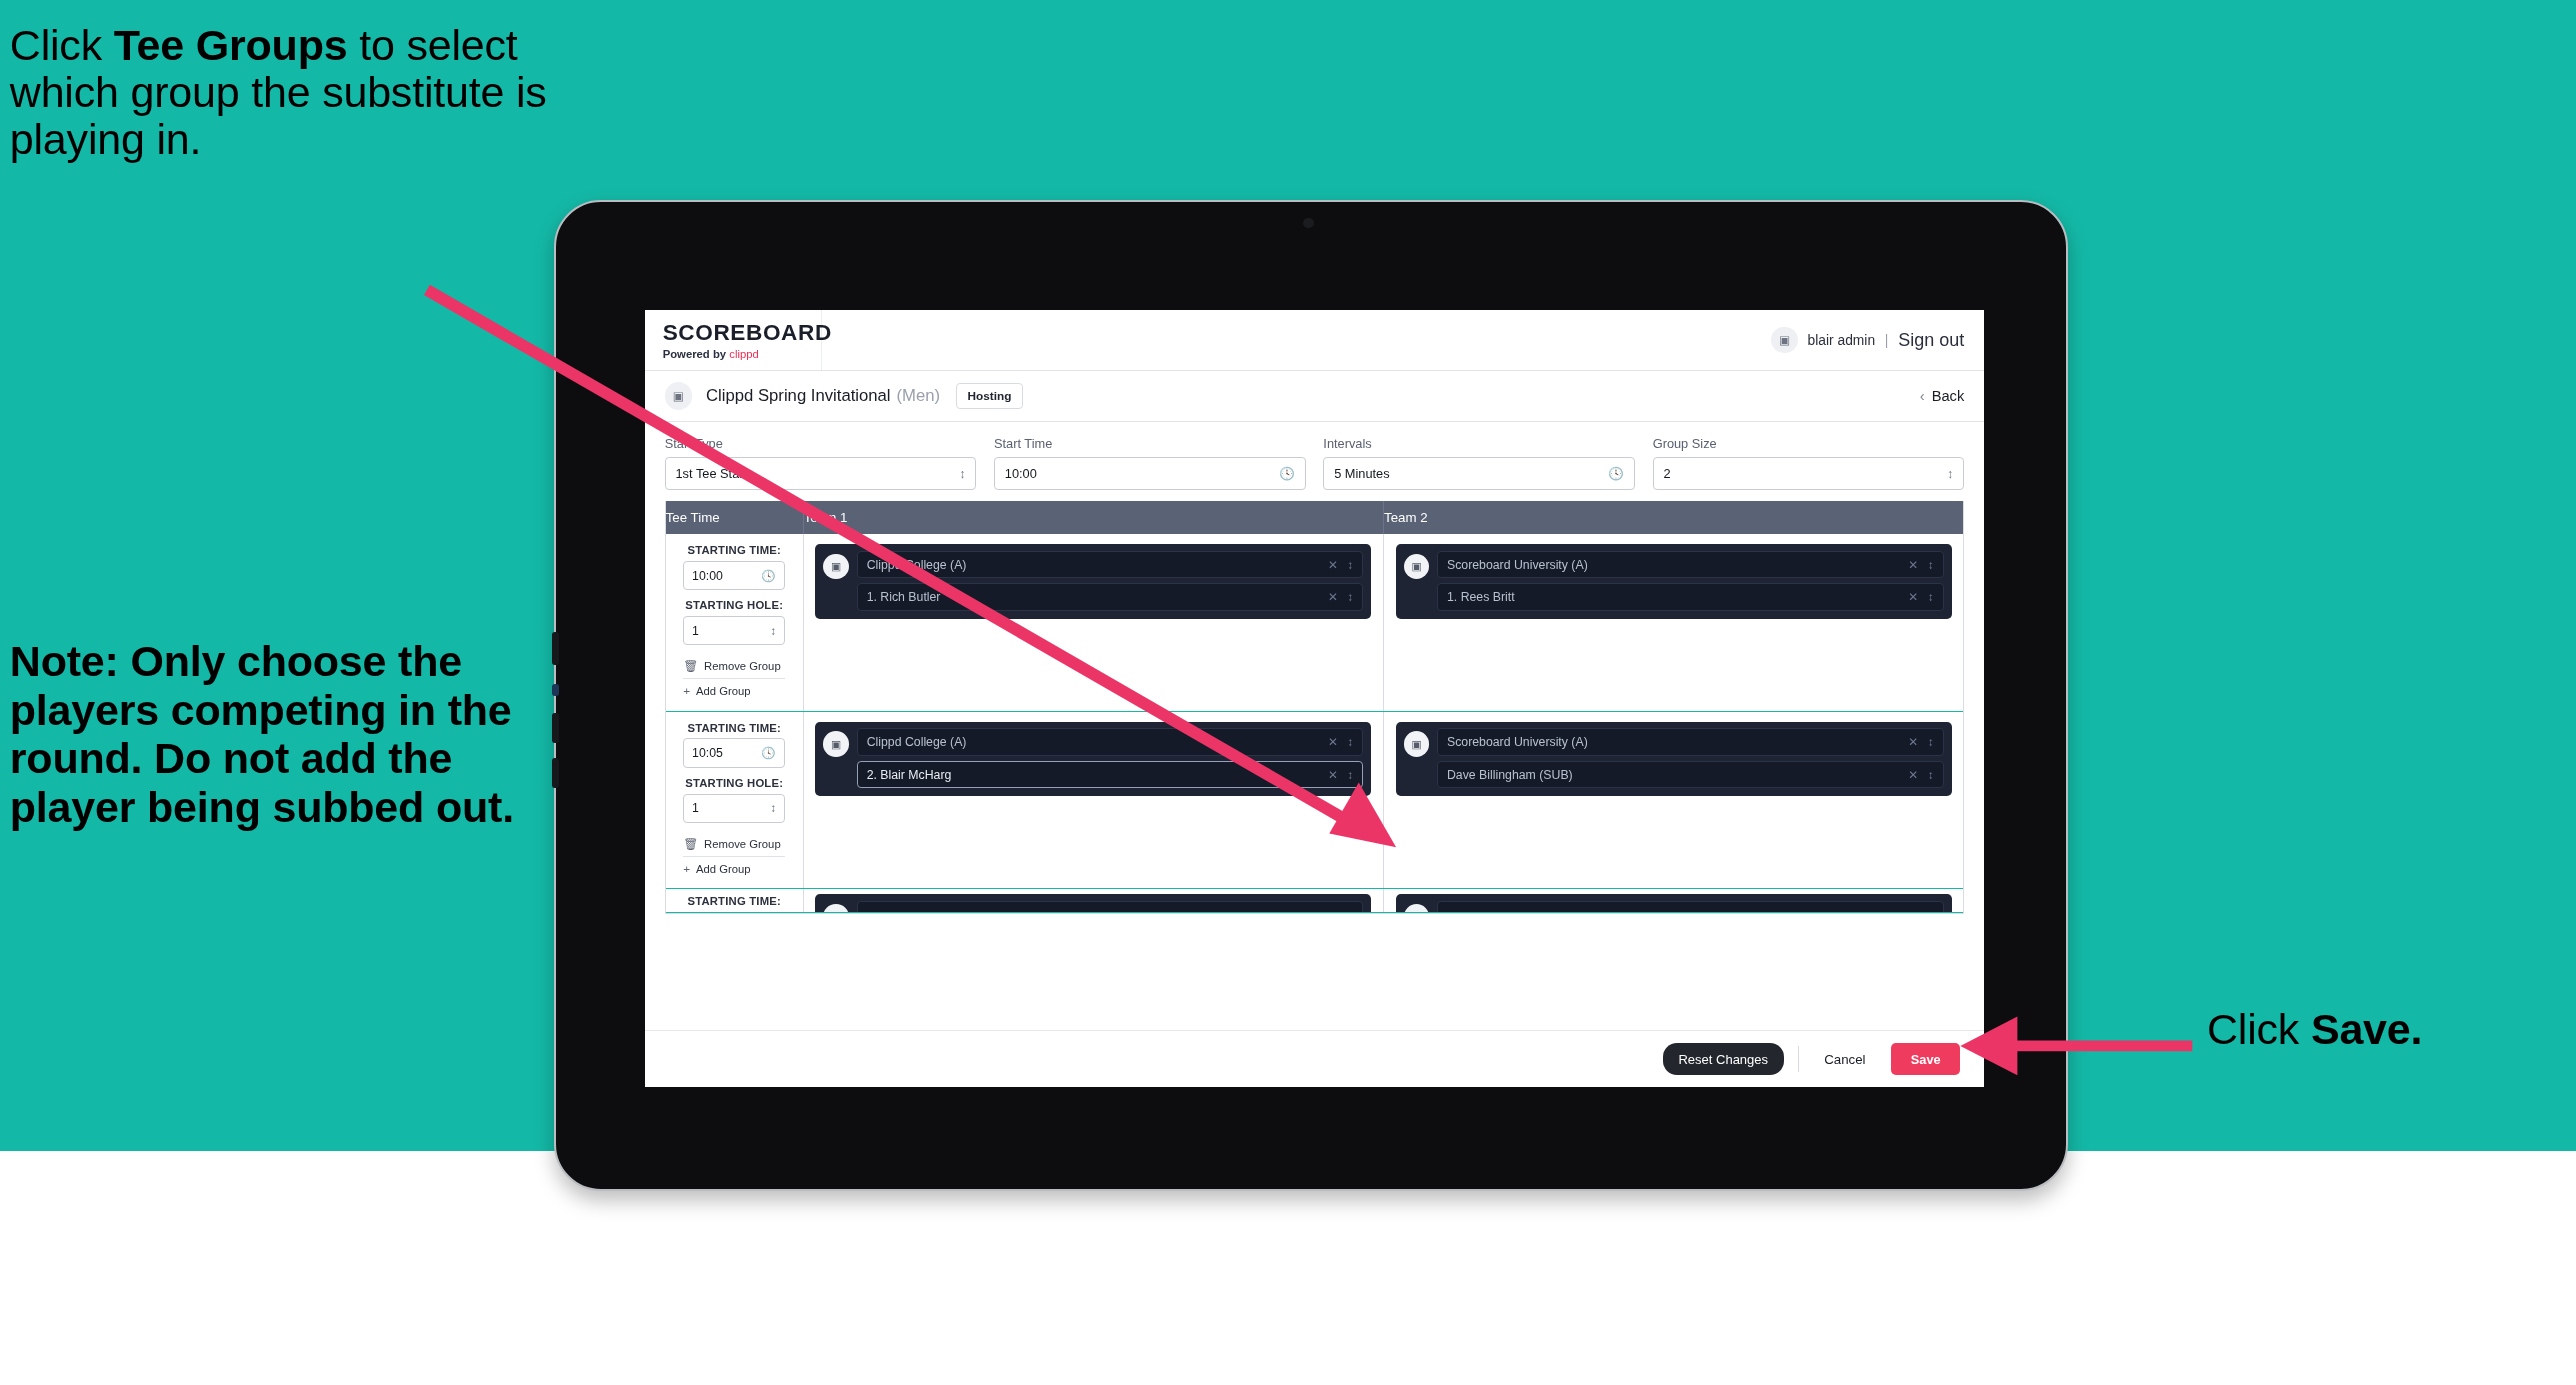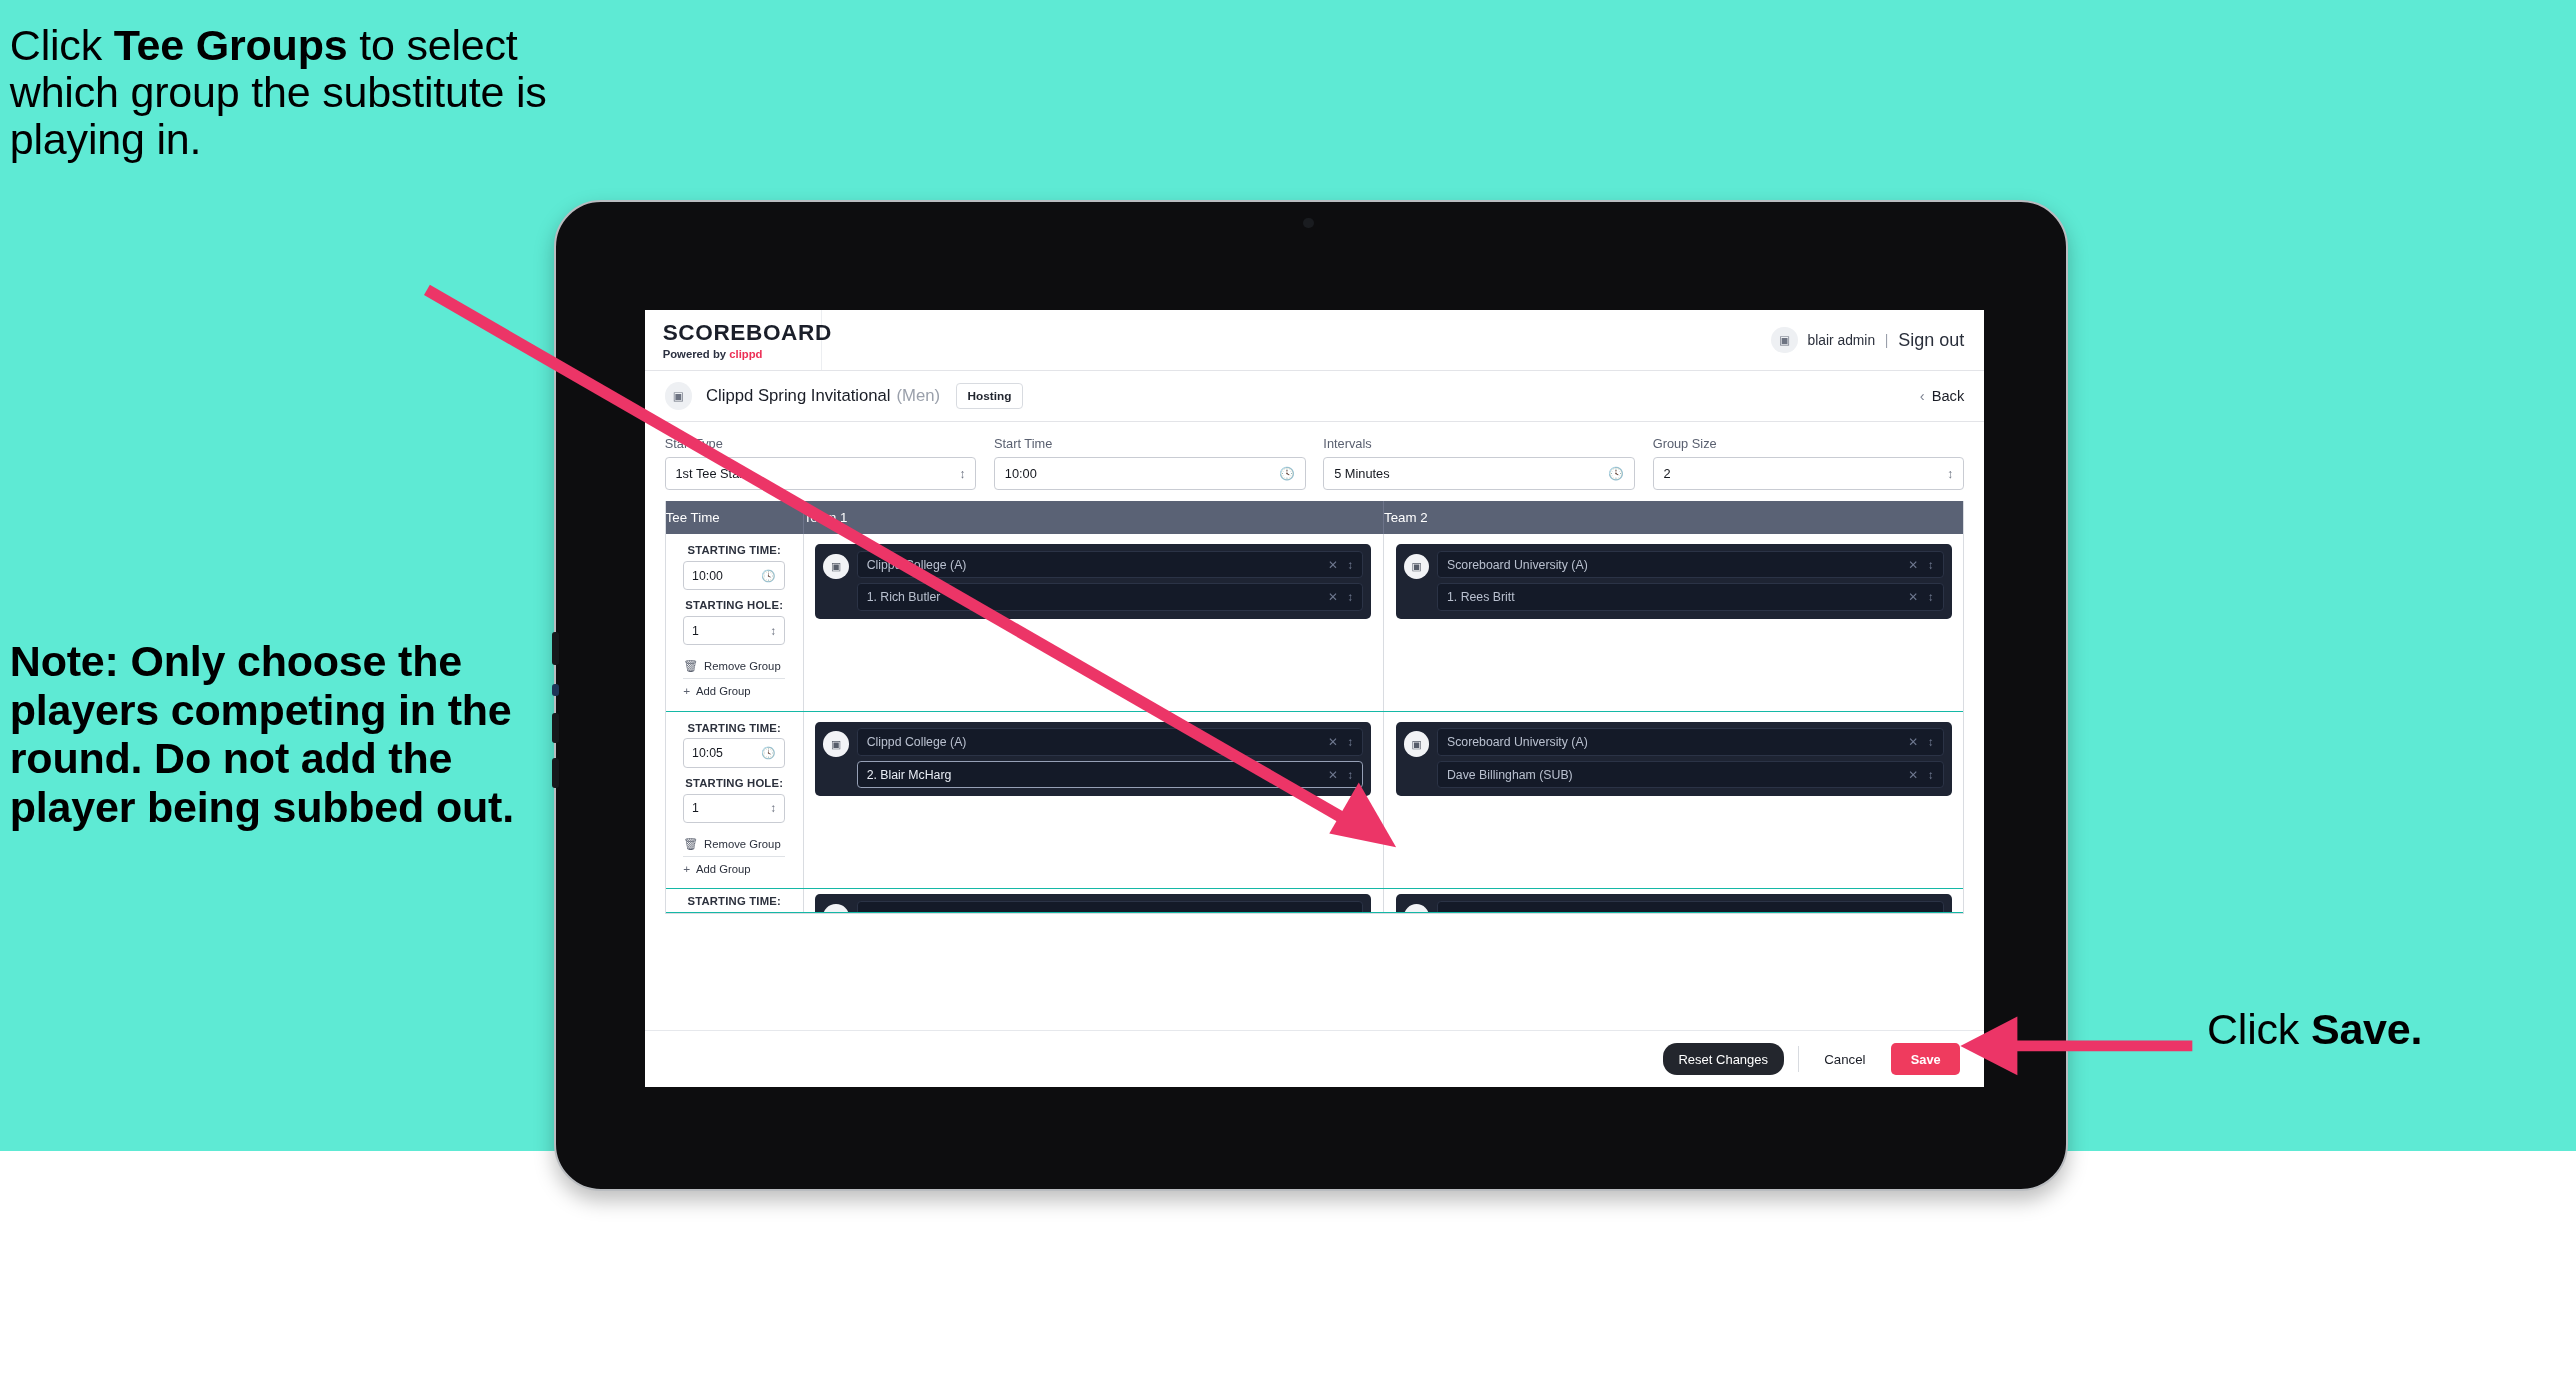--- a/index.html
+++ b/index.html
@@ -2,21 +2,21 @@
 <html><head>
 <meta charset="utf-8">
 <style>
   * { box-sizing: border-box; margin: 0; padding: 0; }
   html, body {
     width: 2576px; height: 1385px;
     background: #ffffff;
     font-family: "Liberation Sans", sans-serif;
     overflow: hidden;
   }
-  #stage { position: relative; width: 2576px; height: 1151px; background:#5eead4; }
+  #stage { position: relative; width: 2576px; height: 1151px; background:#14b8a6; }
 
   
   .anno {
     position: absolute;
     color: #000;
     font-size: 43px;
     line-height: 1.10;
     font-weight: 400;
     letter-spacing: -0.2px;
   }
@@ -53,21 +53,21 @@
 
   
   #topnav {
     height: 61px; display:flex; align-items:stretch;
     border-bottom: 1px solid #e3e4e8; background:#fff;
   }
   .brand { width:177px; padding-left:17.7px; display:flex; flex-direction:column; justify-content:center;
            border-right:1px solid #eceef1; }
   .brand-name { font-size:22.6px; font-weight:800; letter-spacing:0.6px; color:#1b1f2a; font-stretch:condensed; }
   .brand-sub { font-size:11.3px; font-weight:700; color:#2b3040; margin-top:2px; }
-  .brand-sub em { font-style:normal; color:#ec2f55; font-weight:700;text-align:right; }
+  .brand-sub em { font-style:normal; color:#ec2f55; font-weight:400;text-align:right; }
   .navtabs { display:flex; align-items:stretch; }
   .navtab {
     display:flex; align-items:center; padding:0 21.6px;
     font-size:14.3px; letter-spacing:0.8px; color:#2e3340;
     border-right:1px solid #eceef1; cursor:pointer; position:relative;
   }
   .navtab.active::after {
     content:""; position:absolute; left:0; right:0; bottom:0; height:2.9px; background:#d4326a;
   }
   .nav-right { margin-left:auto; display:flex; align-items:center; padding-right:19.7px; gap:9.8px; }

